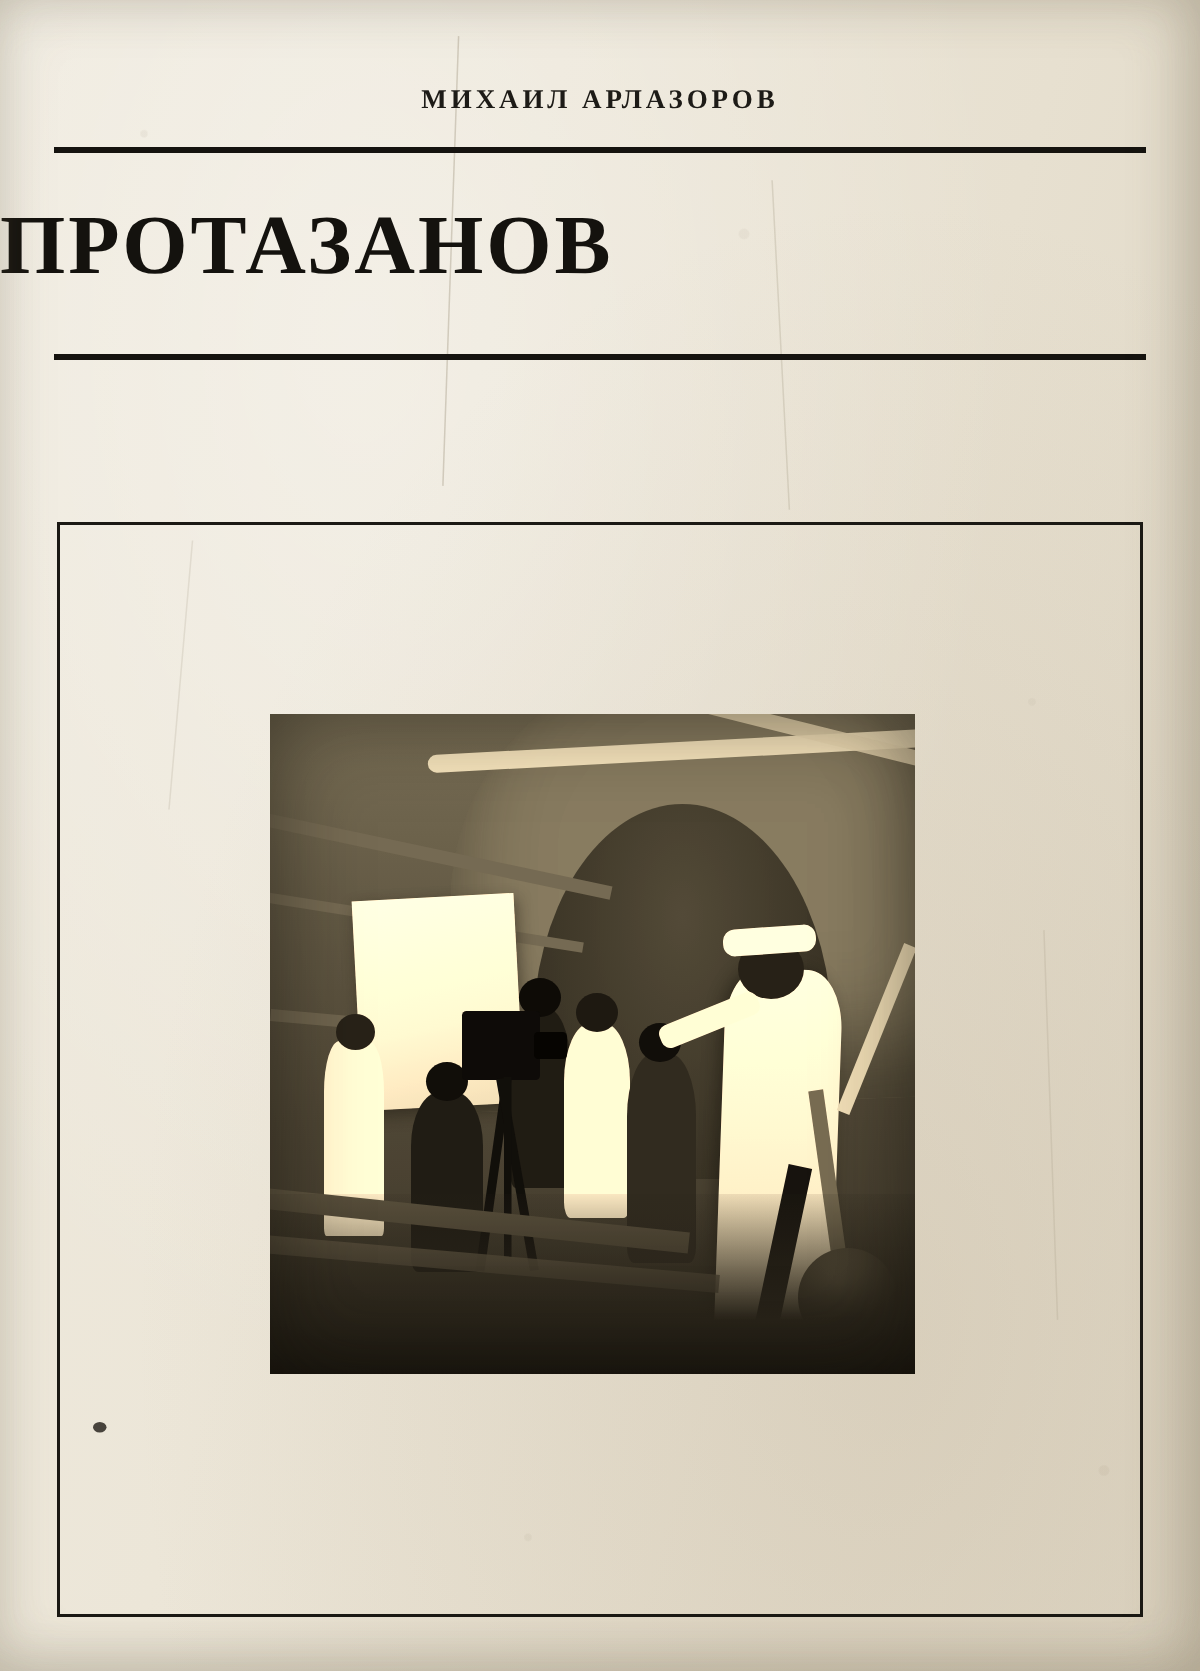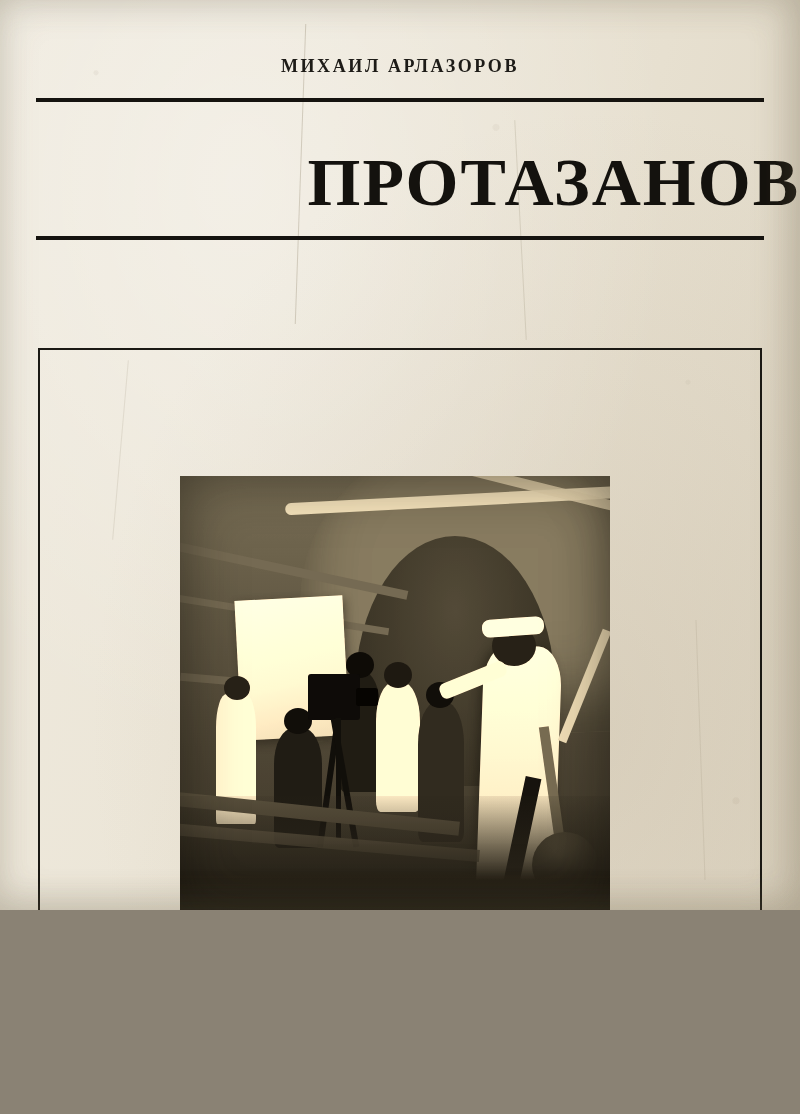--- a/index.html
+++ b/index.html
@@ -10,21 +10,21 @@
   body {
     width: 800px;
     height: 1114px;
     overflow: hidden;
     font-family: "Liberation Serif", serif;
   }
 
   .book-cover {
     position: relative;
     width: 800px;
-    height: 910px;
+    height: 1114px;
     background:
       radial-gradient(ellipse at 30% 20%, rgba(255,255,255,0.35) 0%, rgba(255,255,255,0) 55%),
       radial-gradient(ellipse at 75% 80%, rgba(190,175,150,0.30) 0%, rgba(190,175,150,0) 60%),
       linear-gradient(105deg, #efeade 0%, #ece6d8 35%, #e7e0d0 65%, #ded6c4 100%);
     box-sizing: border-box;
     overflow: hidden;
   }
 
   
   .grain {
@@ -79,25 +79,25 @@
     left: 36px;
     width: 728px;
     background: #15130f;
     height: 4px;
   }
   .rule.top { top: 98px; }
   .rule.bottom { top: 236px; }
 
   .title {
     position: absolute;
-    top: 148px;
+    top: 136px;
     left: 0;
     width: 100%;
-    text-align: right;
-    font-size: 68px;
+    text-align: left;
+    font-size: 56px;
     font-weight: 700;
     letter-spacing: 2px;
     color: #14120e;
     line-height: 1;
   }
 
   .series {
     position: absolute;
     top: 286px;
     left: 0;

